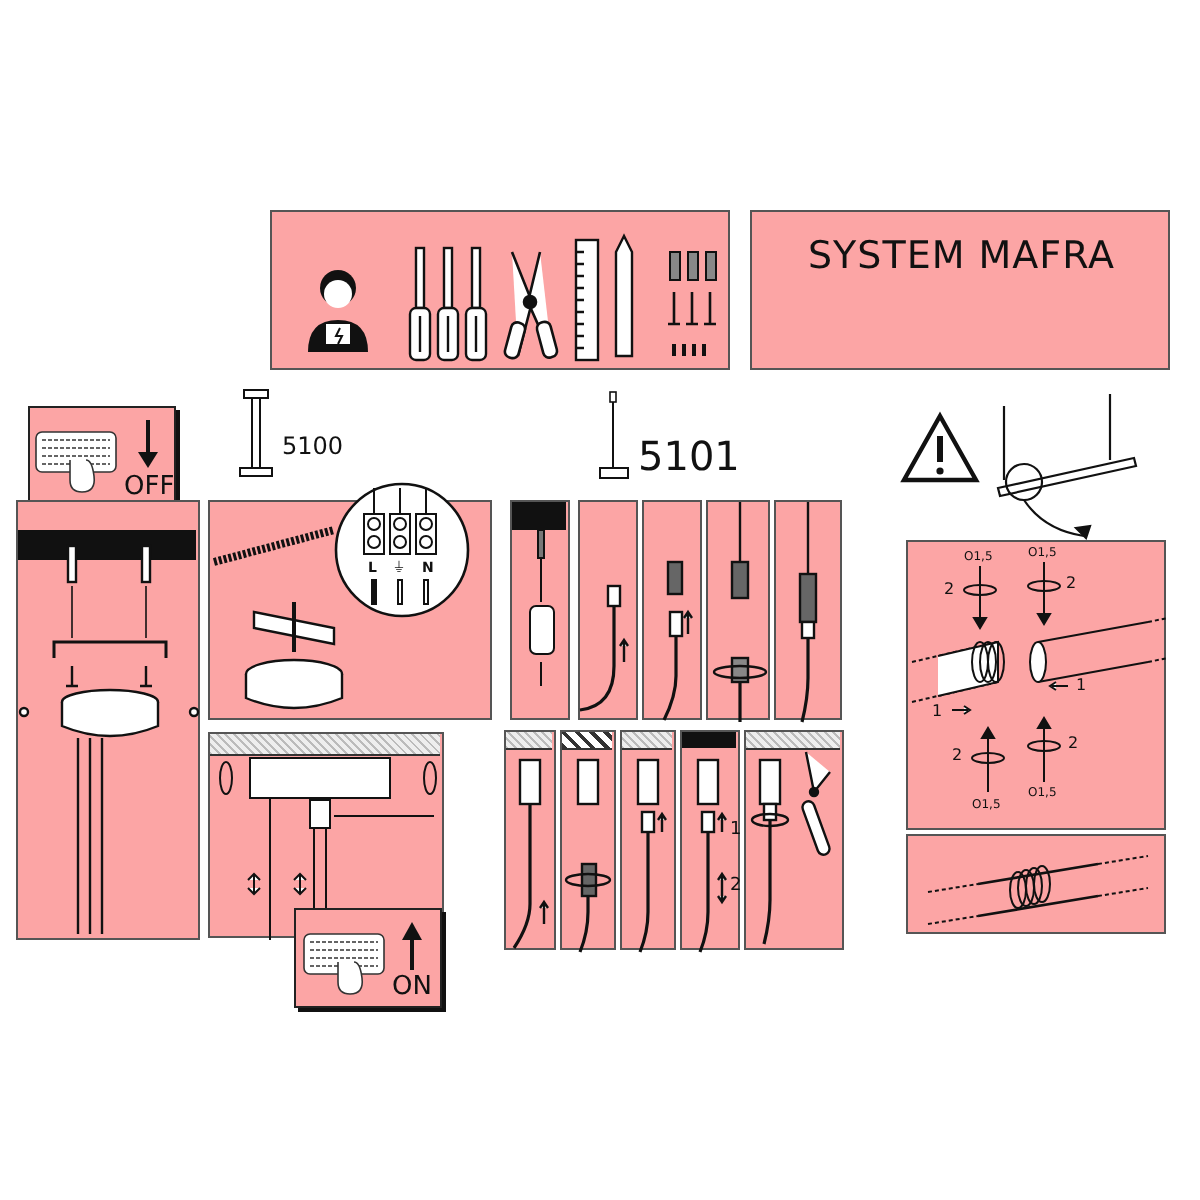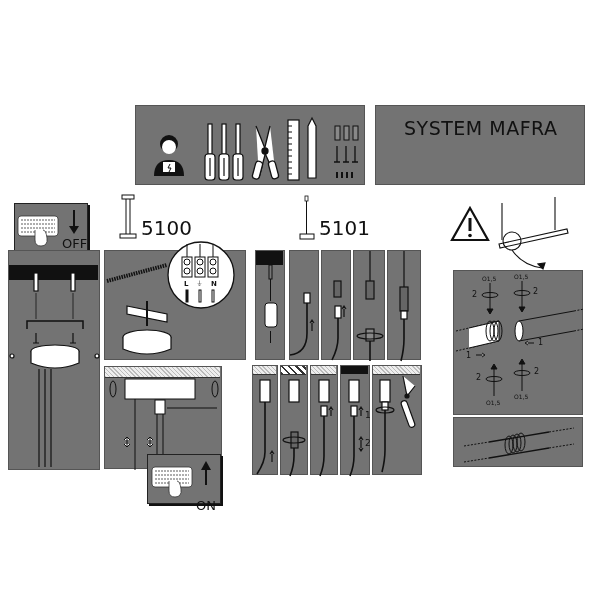--- a/index.html
+++ b/index.html
@@ -1,18 +1,18 @@
 <!DOCTYPE html>
 <html><head>
 <meta charset="utf-8">
 <style>
   html,body{margin:0;padding:0;background:#fff;}
   body{width:600px;height:600px;position:relative;overflow:hidden;font-family:"Liberation Sans",sans-serif;color:#111;}
   .abs{position:absolute;}
-  .box{position:absolute;border:1.5px solid #555;background:#737373;box-sizing:border-box;}
+  .box{position:absolute;border:1.5px solid #555;background:#fca5a5;box-sizing:border-box;}
   svg{position:absolute;left:0;top:0;overflow:visible;}
   .title{position:absolute;font-family:"DejaVu Sans",sans-serif;font-weight:normal;color:#111;}
   .lbl{position:absolute;font-family:"DejaVu Sans",sans-serif;color:#111;}
   .ceil-black{position:absolute;background:#111;}
   .ceil-hatch{position:absolute;background:repeating-linear-gradient(45deg,#bbb 0 1px,#eee 1px 3px);border-bottom:1px solid #333;}
   .ceil-stripe{position:absolute;background:repeating-linear-gradient(45deg,#333 0 2px,#fff 2px 5px);border-bottom:1px solid #333;}
 </style>
 </head>
 <body>
 
@@ -124,21 +124,21 @@
 </div>
 
 <div class="abs" style="left:118px;top:192px;width:20px;height:48px;">
   <svg width="20" height="48">
     <rect x="4" y="3" width="12" height="4" fill="#fff" stroke="#111"></rect>
     <line x1="8" y1="7" x2="8" y2="42" stroke="#111"></line>
       <line x1="12" y1="7" x2="12" y2="42" stroke="#111"></line>
     <rect x="2" y="42" width="16" height="4" fill="#fff" stroke="#111"></rect>
   </svg>
 </div>
-<div class="title" style="left:141px;top:216px;font-size:20px;text-align:center;">5100</div>
+<div class="title" style="left:141px;top:216px;font-size:12px;text-align:center;">5100</div>
 
 <div class="box" style="left:104px;top:250px;width:142px;height:110px;">
   <svg width="142" height="110">
     <path d="M2 30 L62 14" stroke="#111" stroke-width="4" stroke-dasharray="1.5 1"></path>
     <g stroke="#111" fill="#fff" stroke-width="1.2">
       <path d="M22 55 l40 8 l0 8 l-40 -8 Z"></path>
       <line x1="42" y1="50" x2="42" y2="75" stroke-width="2"></line>
     </g>
     <g stroke="#111" fill="#fff" stroke-width="1.2">
       <ellipse cx="42" cy="86" rx="24" ry="7"></ellipse>
@@ -196,21 +196,21 @@
     <g stroke="#333" fill="#fff" stroke-width="0.8">
       <rect x="4" y="12" width="40" height="20" rx="3"></rect>
       <path d="M7 16h34M7 20h34M7 24h34M7 28h34" stroke-dasharray="2 1"></path>
       <path d="M29 26 q3 0 4 8 q1 8 -6 8 q-6 0 -6 -6 v-10" fill="#fff"></path>
     </g>
     <g>
       <line x1="58" y1="14" x2="58" y2="30" stroke="#111" stroke-width="2"></line>
       <path d="M53 15 L58 6 L63 15 Z" fill="#111"></path>
     </g>
   </svg>
-  <div class="lbl" style="left:48px;top:31px;font-size:13px;margin-top:12px;">ON</div>
+  <div class="lbl" style="left:48px;top:31px;font-size:13px;">ON</div>
 </div>
 
 <div class="abs" style="left:297px;top:194px;width:20px;height:48px;">
   <svg width="20" height="48">
     <rect x="8" y="2" width="3" height="5" fill="#fff" stroke="#111" stroke-width="0.8"></rect>
     <line x1="9.5" y1="7" x2="9.5" y2="40" stroke="#111"></line>
     <rect x="3" y="40" width="14" height="5" fill="#fff" stroke="#111"></rect>
   </svg>
 </div>
 <div class="title" style="left:319px;top:216px;font-size:20px;text-align:center;">5101</div>

